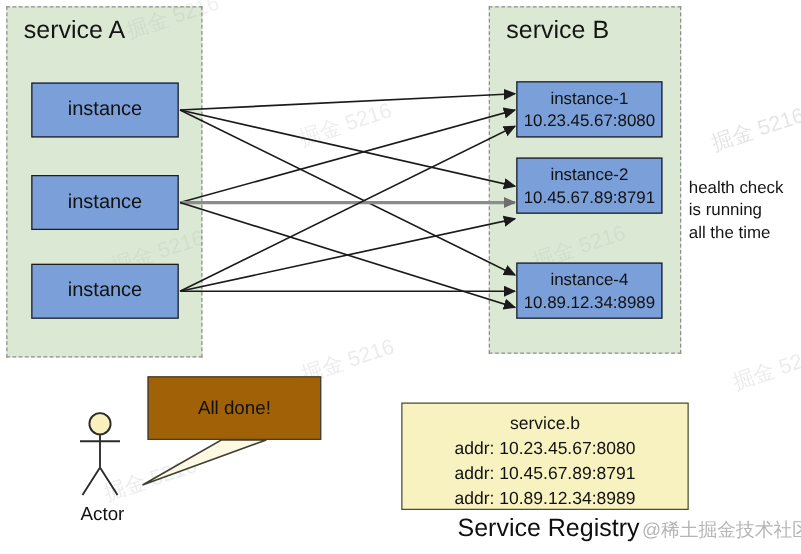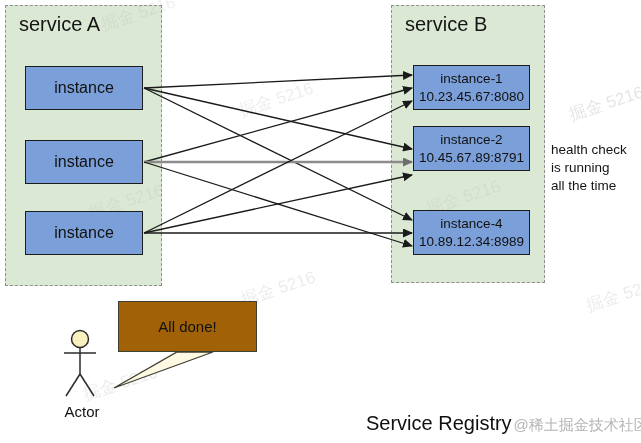--- a/index.html
+++ b/index.html
@@ -93,20 +93,24 @@
   </div>
 
   <div class="health-note">health check
 is running
 all the time</div>
 
   <div class="bubble">
     <span>All done!</span>
   </div>
 
+  <div class="registry">service.b
+addr: 10.23.45.67:8080
+addr: 10.45.67.89:8791
+addr: 10.89.12.34:8989</div>
   <div class="caption-row">
     <span class="caption">Service Registry</span><span class="site-credit">@稀土掘金技术社区</span>
   </div>
 
   <div class="actor-label">Actor</div>
 
   <svg class="overlay" viewBox="0 0 641 443">
     <defs>
       <marker id="ah" markerUnits="userSpaceOnUse" markerWidth="10" markerHeight="9" refX="9" refY="4.5" orient="auto">
         <path d="M0,0 L10,4.5 L0,9 z" fill="#1a1a1a"></path>

